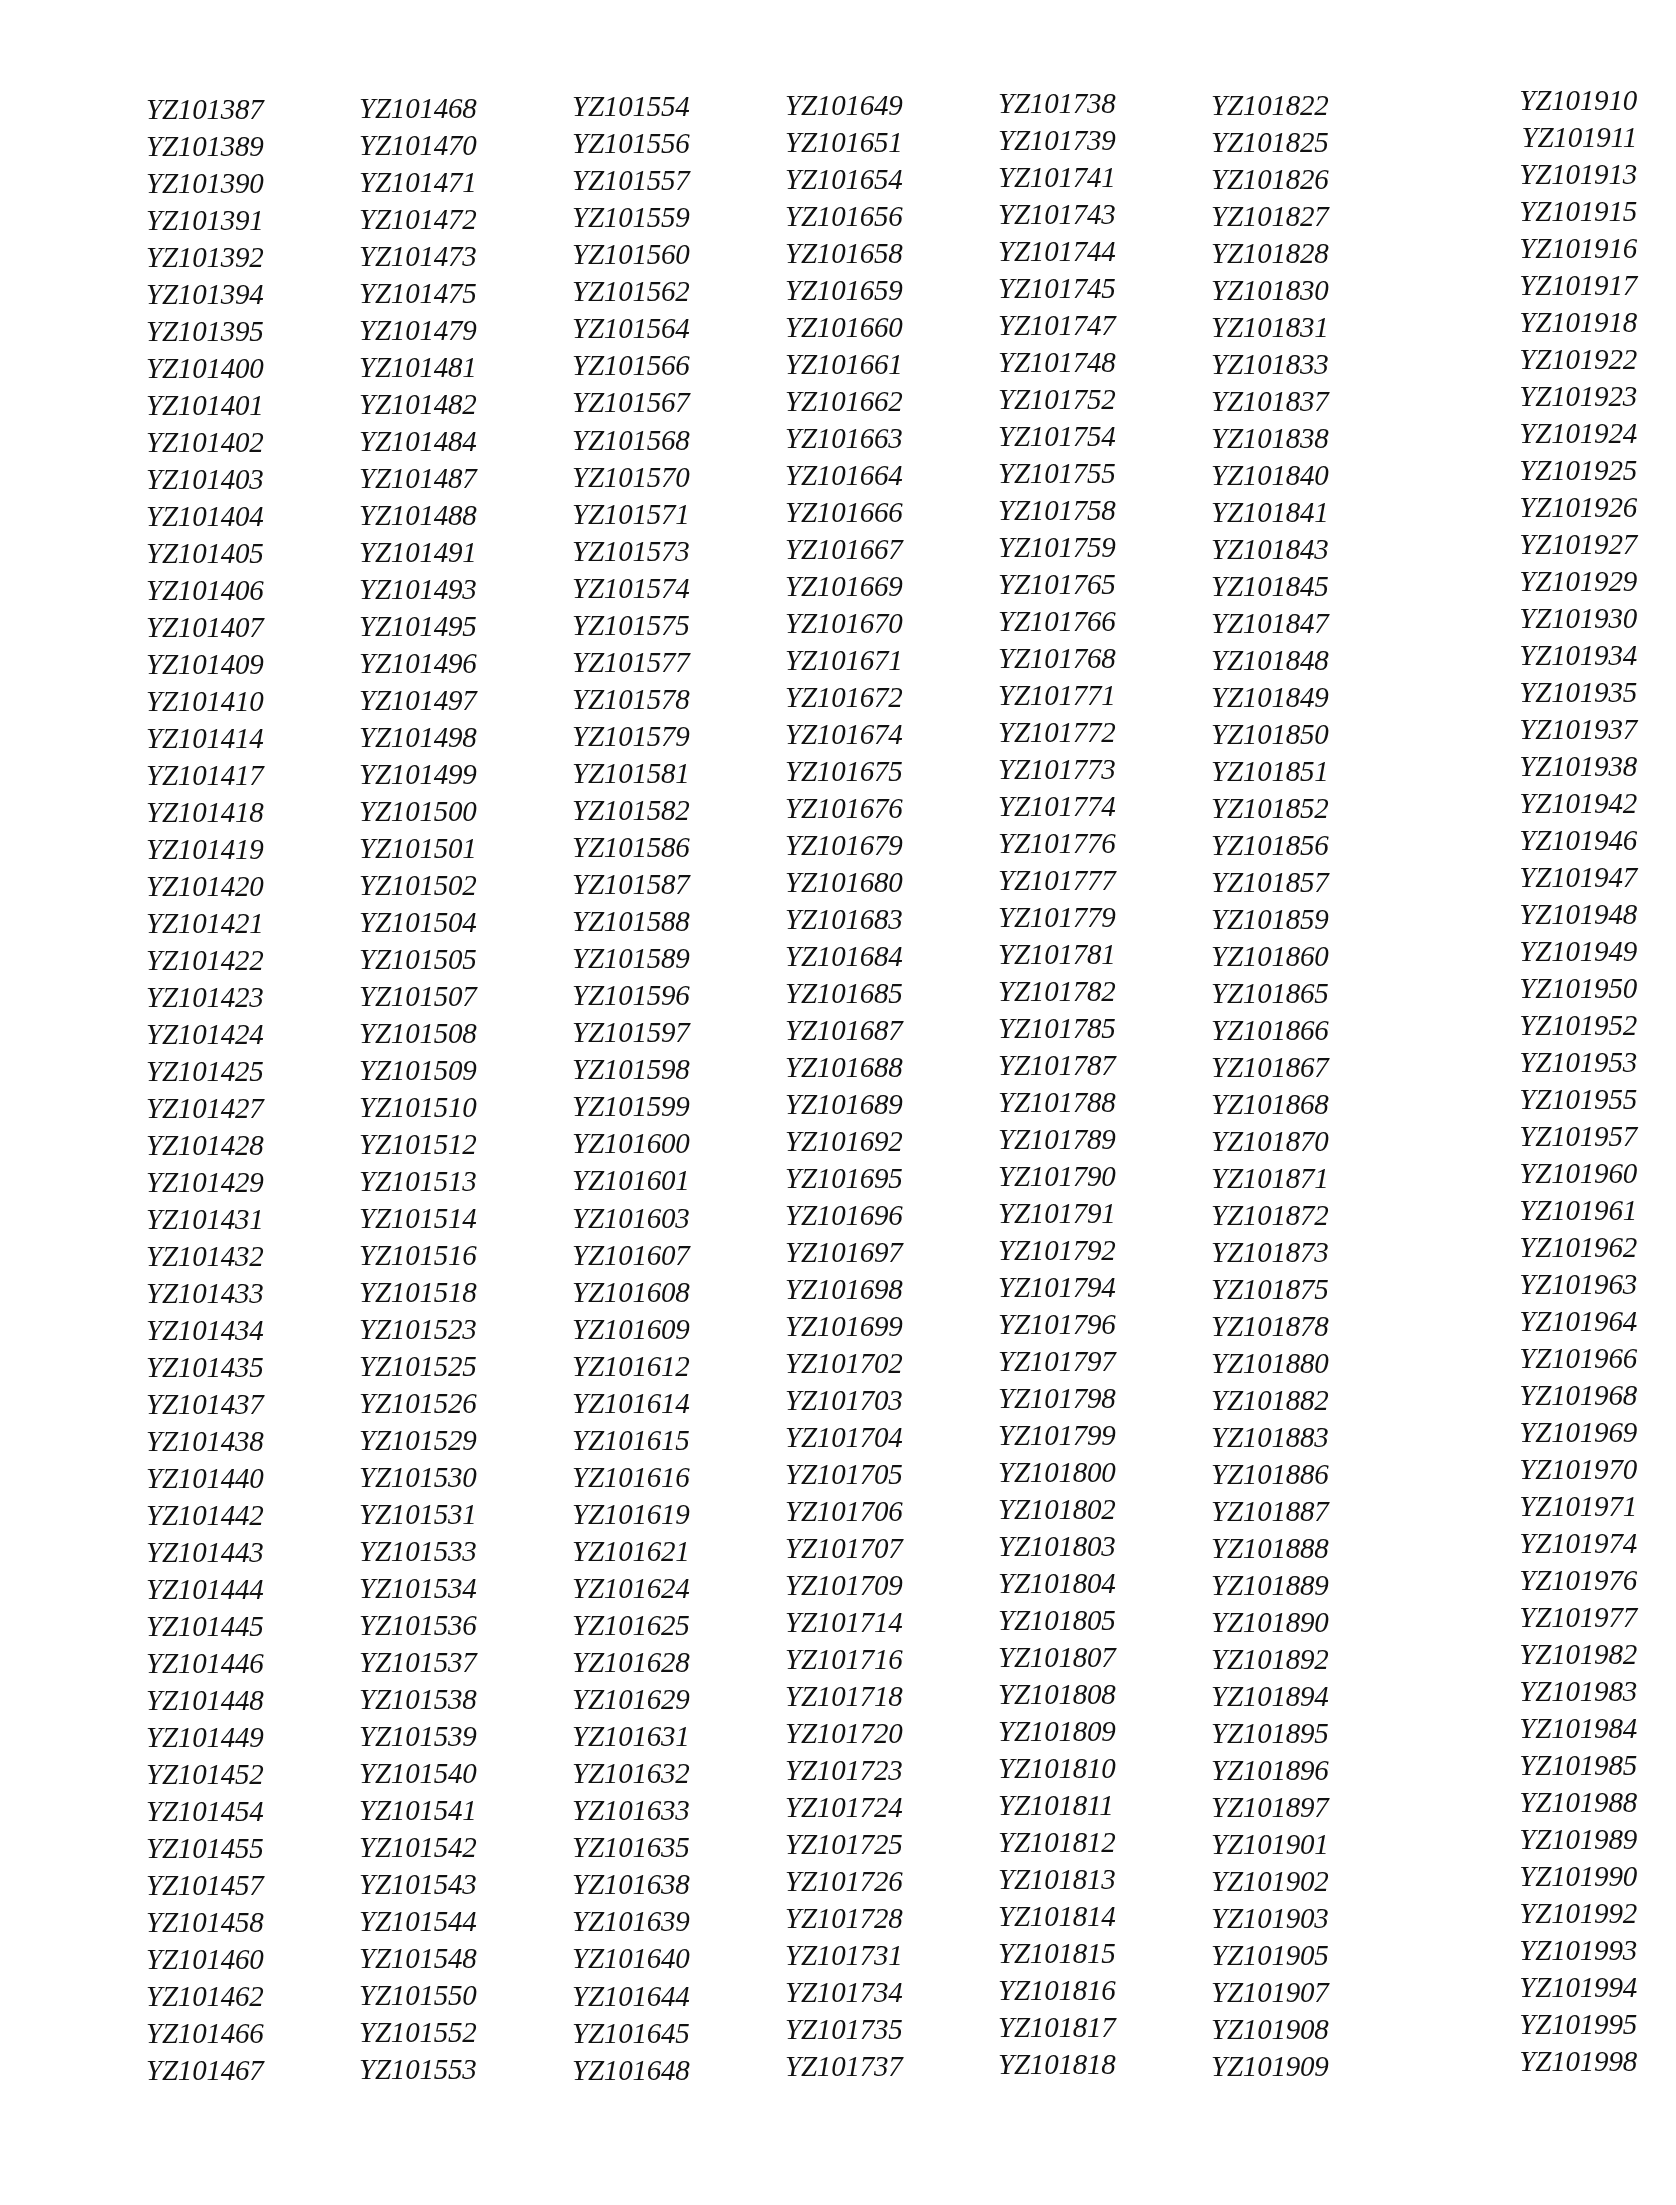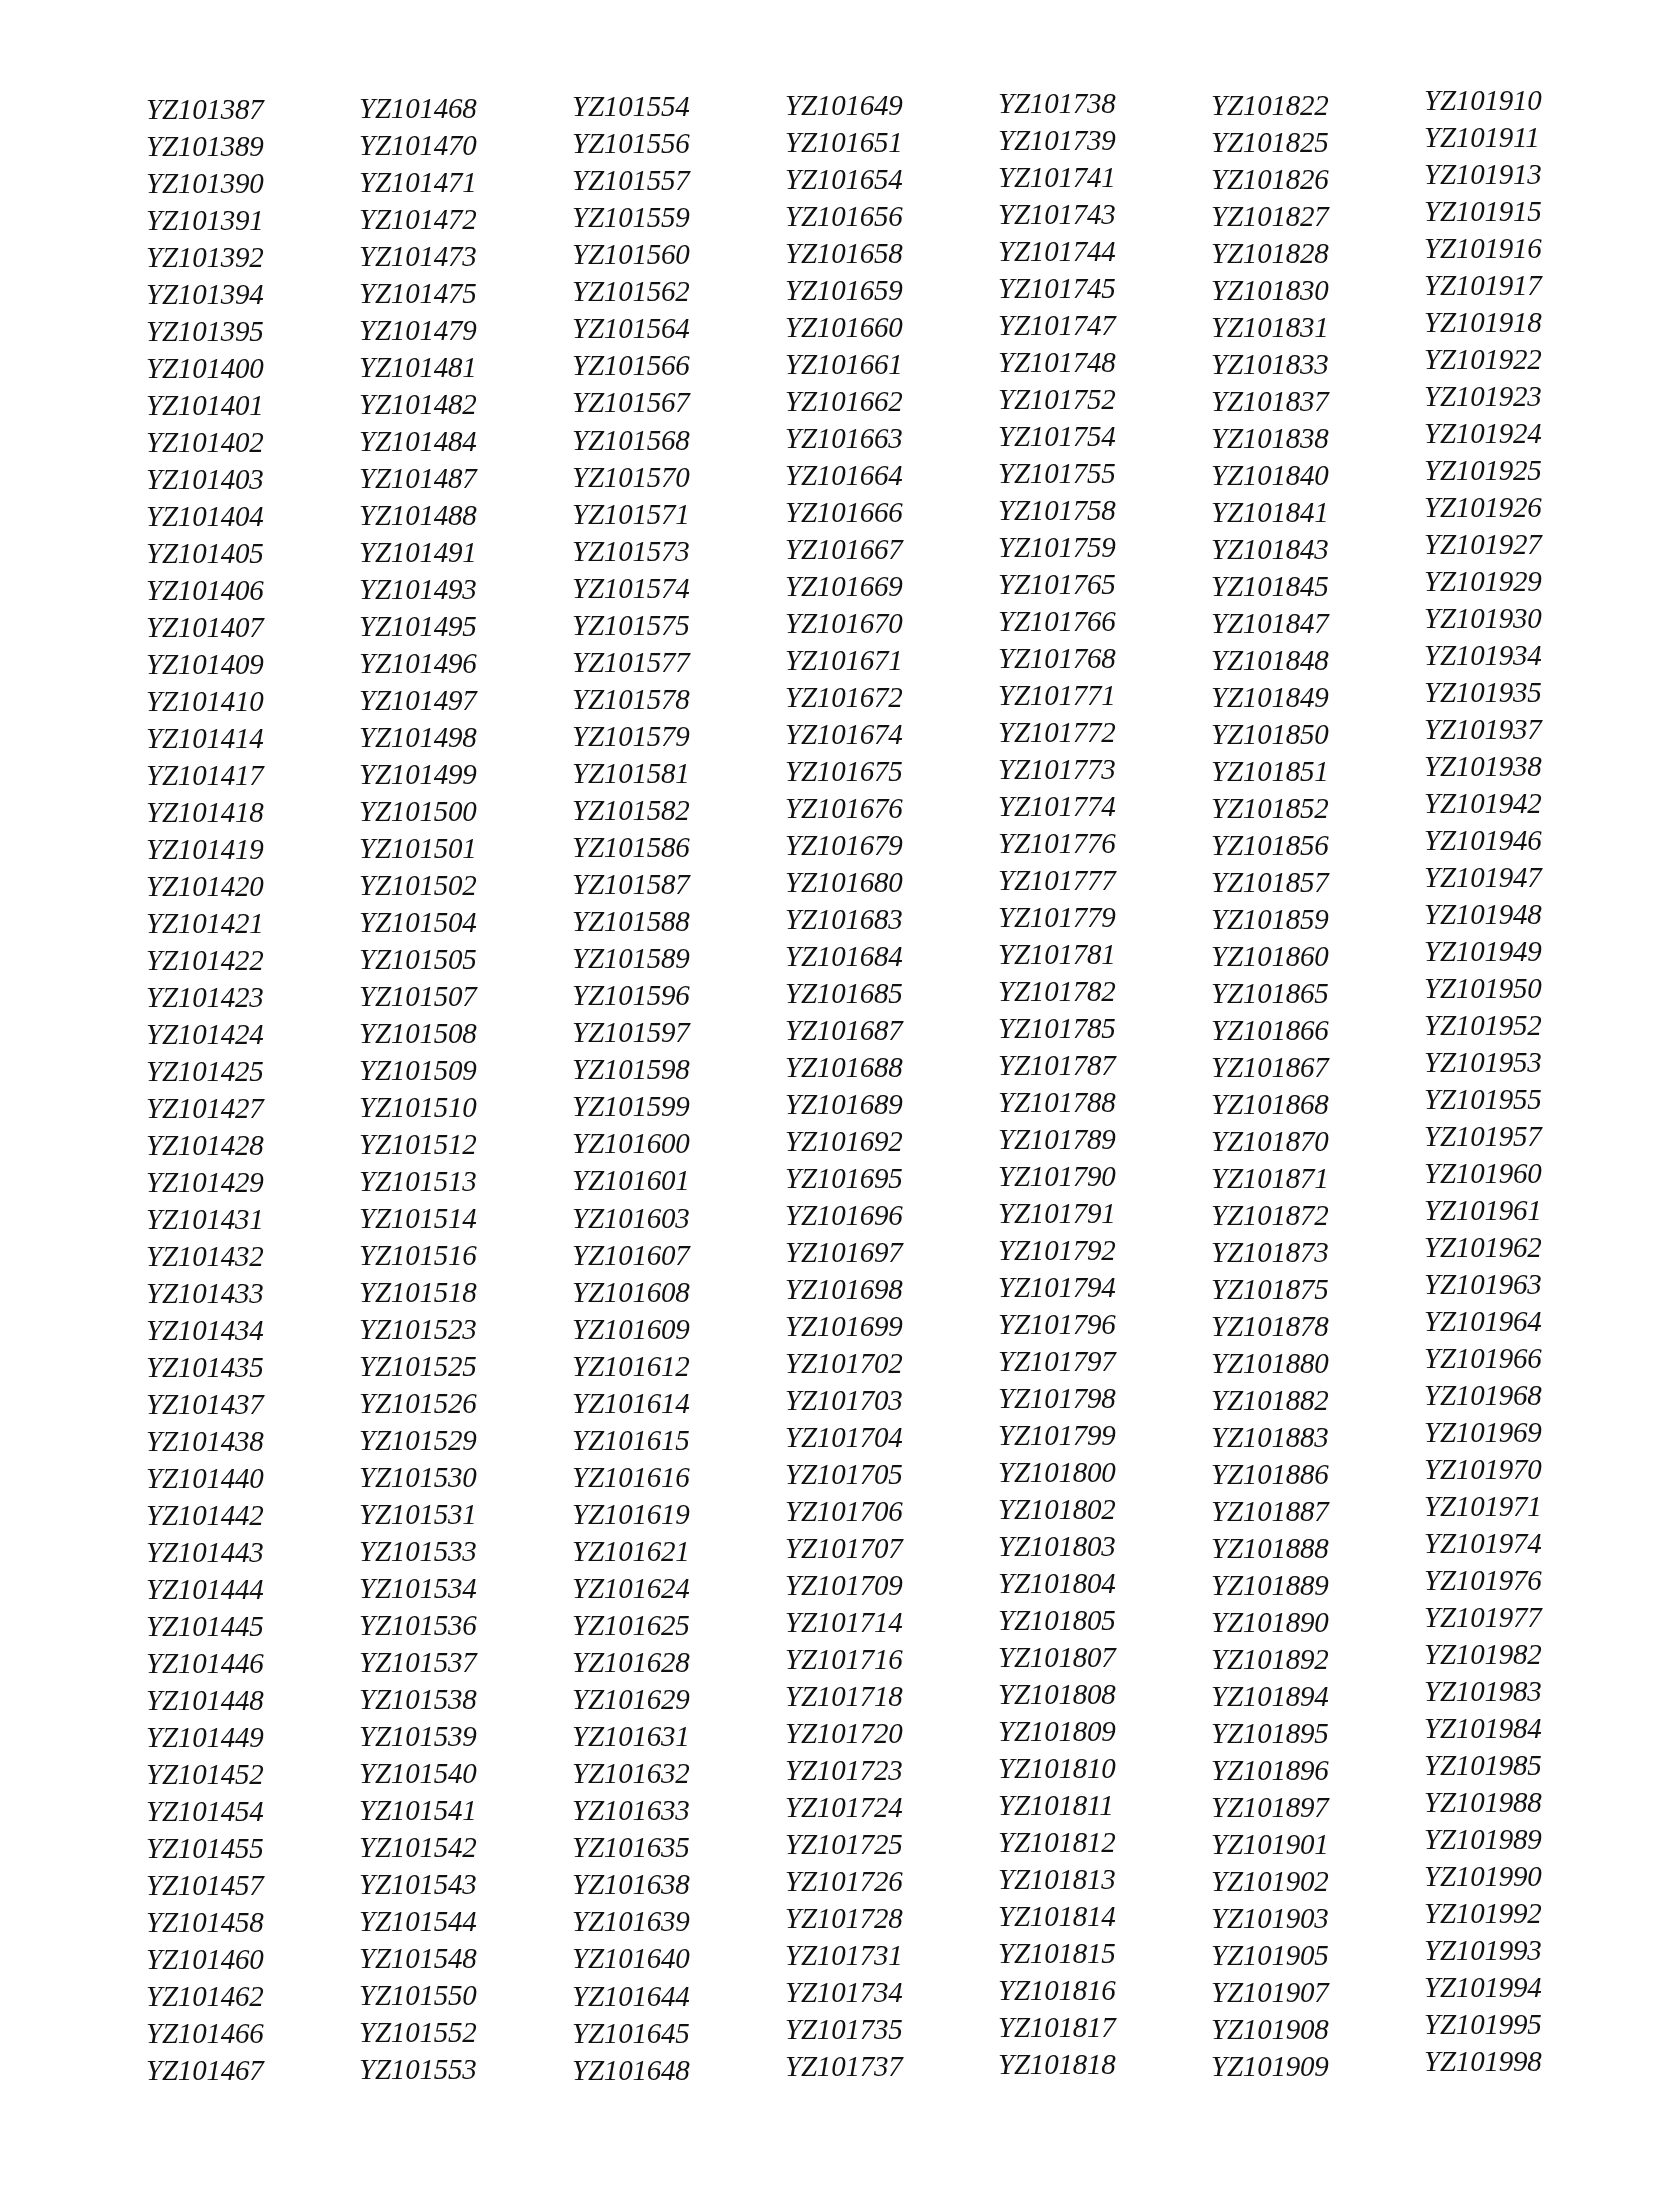--- a/index.html
+++ b/index.html
@@ -13,21 +13,21 @@
   .col { width: 213px; display: flex; flex-direction: column; font-style: italic; }
   .entry {
     font-size: 29px; line-height: 37px; height: 37px; white-space: nowrap;
     letter-spacing: -0.2px; font-weight: 500;
   }
   .col:nth-child(2) { margin-top: -1.4px; }
   .col:nth-child(3) { margin-top: -2.9px; justify-content: space-between; }
   .col:nth-child(4) { margin-top: -4.3px; }
   .col:nth-child(5) { margin-top: -5.7px; }
   .col:nth-child(6) { margin-top: -7.2px; justify-content: center; }
-  .col:nth-child(7) { margin-top: -8.6px; }
+  .col:nth-child(7) { margin-top: -8.6px; text-align: right; }
 </style>
 </head>
 <body>
 
 <div class="page">
   <div class="columns" id="columns">
       <div class="col">
         <div class="entry">YZ101387</div>
         <div class="entry">YZ101389</div>
         <div class="entry">YZ101390</div>

